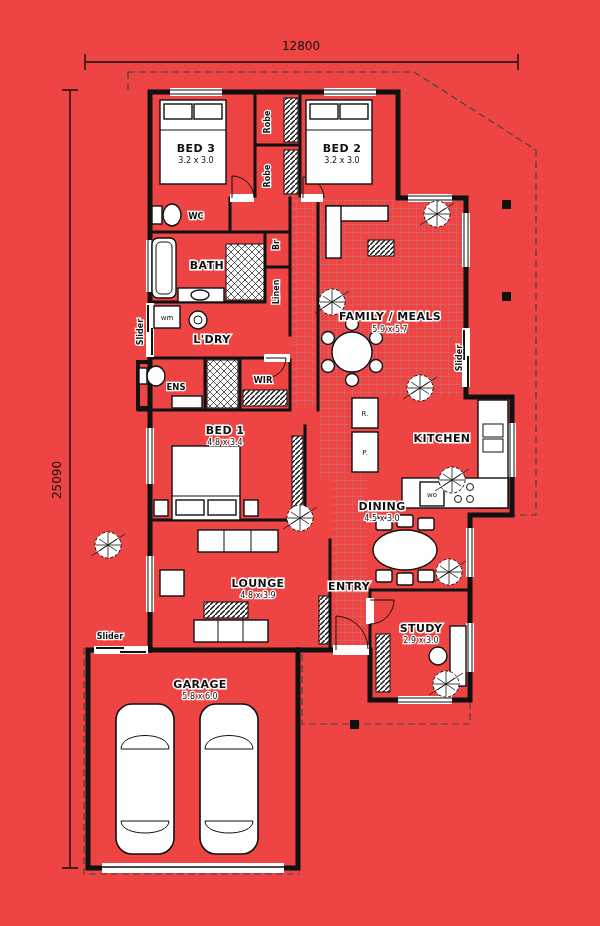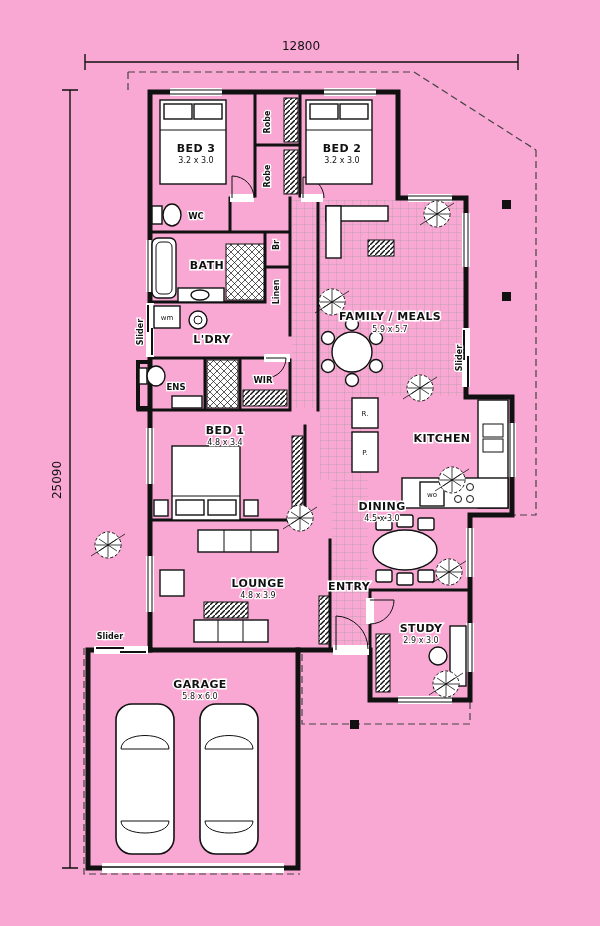--- a/index.html
+++ b/index.html
@@ -1,16 +1,16 @@
 <!DOCTYPE html>
 <html><head>
 <meta charset="utf-8">
 <style>
   html,body{margin:0;padding:0;background:#fff;}
-  #page{width:600px;height:926px;background:#f9a8d4;position:relative;overflow:hidden;}
+  #page{width:600px;height:926px;background:#ef4444;position:relative;overflow:hidden;}
   svg{display:block;}
   text{font-family:"DejaVu Sans",sans-serif;fill:#111;text-anchor:middle;}
   .rm{font-size:11px;font-weight:bold;letter-spacing:.4px;paint-order:stroke;stroke:#fff;stroke-width:3px;}
   .sz{font-size:8px;paint-order:stroke;stroke:#fff;stroke-width:2.5px;}
   .sm{font-size:8.5px;font-weight:bold;paint-order:stroke;stroke:#fff;stroke-width:2.5px;}
   .tiny{font-size:7px;paint-order:stroke;stroke:#fff;stroke-width:2px;}
   .rot{font-size:8px;font-weight:bold;paint-order:stroke;stroke:#fff;stroke-width:2.5px;}
   .dim{font-size:12px;}
   .wall{fill:none;stroke:#111;stroke-linecap:square;}
   .thin{fill:none;stroke:#111;stroke-width:1;}

